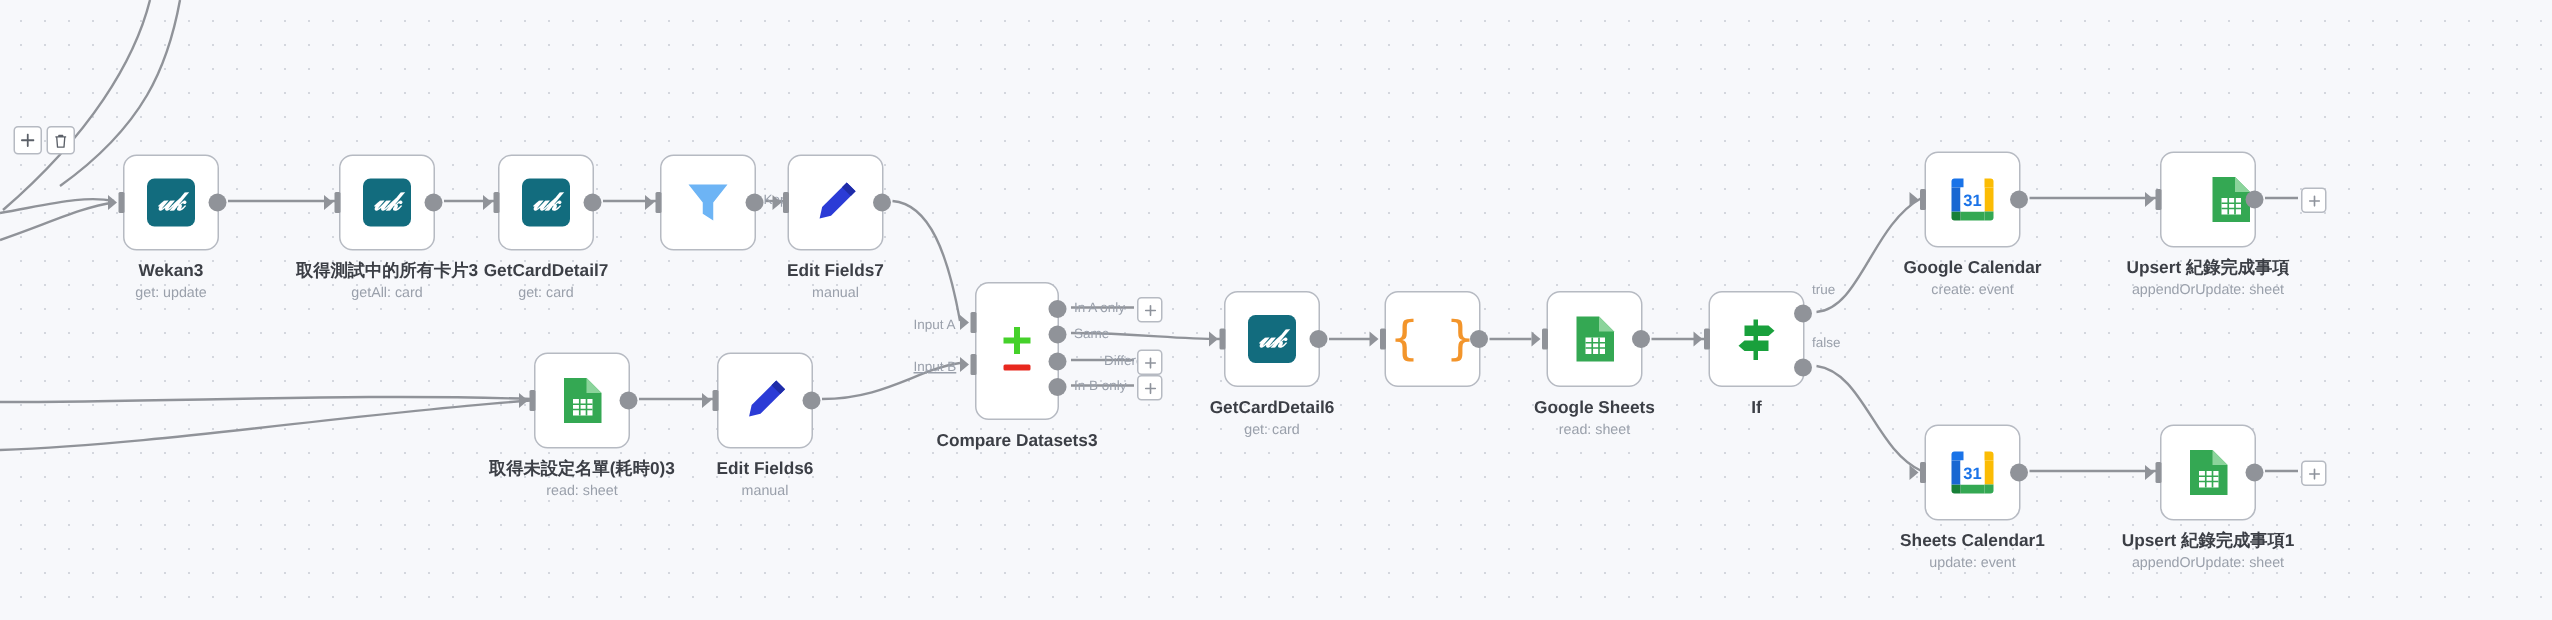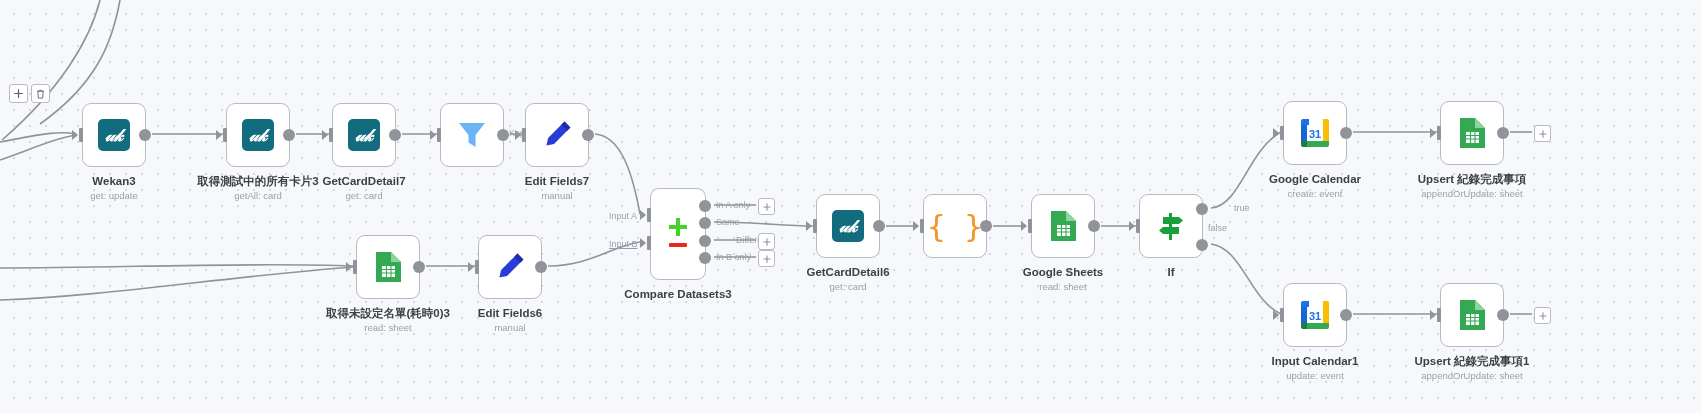--- a/index.html
+++ b/index.html
@@ -317,21 +317,21 @@
   <svg class="ico" width="34" height="34" viewBox="0 0 34 34">
     <rect x="15" y="4" width="3" height="27" fill="#19a03c"></rect>
     <path d="M9 8 h16 l4 3.5 -4 3.5 h-16 Z" fill="#19a03c"></path>
     <path d="M25 18 h-16 l-4 3.5 4 3.5 h16 Z" fill="#19a03c"></path>
   </svg>
   <div class="caption">
     <div class="cap-title">If</div>
     <div class="cap-sub"></div>
   </div>
 </div>
-<div class="port-label" style="left:1208px;top:203px;margin-left:26px;">true</div>
+<div class="port-label" style="left:1208px;top:188px;">true</div>
 <div class="port-label" style="left:1208px;top:223px;">false</div>
 
 <div class="node" style="left:1283px;top:101px;">
   <div class="port-in"></div>
   <div class="port-out"></div>
   <svg class="ico" width="32" height="32" viewBox="0 0 32 32">
     <rect x="2" y="2" width="28" height="28" rx="2" fill="#fff"></rect>
     <path d="M2 4 a2 2 0 0 1 2 -2 h6 v6 h-8 Z" fill="#1a73e8"></path>
     <path d="M24 2 h4 a2 2 0 0 1 2 2 v4 h-6 Z" fill="#fbbc04"></path>
     <path d="M30 8 v16 h-6 v-16 Z" fill="#fbbc04"></path>
@@ -341,21 +341,21 @@
     <path d="M2 8 h6 v16 h-6 Z" fill="#1967d2"></path>
     <rect x="8" y="8" width="16" height="16" fill="#fff"></rect>
     <text x="16" y="20.5" text-anchor="middle" font-family="Liberation Sans, sans-serif" font-size="11" font-weight="700" fill="#1a73e8">31</text>
   </svg>
   <div class="caption">
     <div class="cap-title">Google Calendar</div>
     <div class="cap-sub">create: event</div>
   </div>
 </div>
 
-<div class="node" style="left:1440px;top:101px;">
+<div class="node" style="left:1440px;top:101px;justify-content:flex-end;">
   <div class="port-in"></div>
   <div class="port-out"></div>
   <svg class="ico" width="31" height="34" viewBox="0 0 31 34">
     <path d="M3 2 h15 l10 10 v20 h-25 Z" fill="#34a853"></path>
     <path d="M18 2 l10 10 h-10 Z" fill="#8bd49b"></path>
     <rect x="9" y="16" width="13" height="11" fill="#fff"></rect>
     <path d="M9 19.5 h13 M9 23 h13 M13.5 16 v11 M18 16 v11" stroke="#34a853" stroke-width="1.1"></path>
   </svg>
   <div class="caption">
     <div class="cap-title">Upsert 紀錄完成事項</div>
@@ -377,21 +377,21 @@
     <path d="M24 2 h4 a2 2 0 0 1 2 2 v4 h-6 Z" fill="#fbbc04"></path>
     <path d="M30 8 v16 h-6 v-16 Z" fill="#fbbc04"></path>
     <path d="M24 24 h6 v4 a2 2 0 0 1 -2 2 h-4 Z" fill="#34a853"></path>
     <path d="M8 24 h16 v6 h-16 Z" fill="#34a853"></path>
     <path d="M2 24 h6 v6 h-4 a2 2 0 0 1 -2 -2 Z" fill="#188038"></path>
     <path d="M2 8 h6 v16 h-6 Z" fill="#1967d2"></path>
     <rect x="8" y="8" width="16" height="16" fill="#fff"></rect>
     <text x="16" y="20.5" text-anchor="middle" font-family="Liberation Sans, sans-serif" font-size="11" font-weight="700" fill="#1a73e8">31</text>
   </svg>
   <div class="caption">
-    <div class="cap-title">Input Calendar1</div>
+    <div class="cap-title">Sheets Calendar1</div>
     <div class="cap-sub">update: event</div>
   </div>
 </div>
 
 <div class="node" style="left:1440px;top:283px;">
   <div class="port-in"></div>
   <div class="port-out"></div>
   <svg class="ico" width="31" height="34" viewBox="0 0 31 34">
     <path d="M3 2 h15 l10 10 v20 h-25 Z" fill="#34a853"></path>
     <path d="M18 2 l10 10 h-10 Z" fill="#8bd49b"></path>

